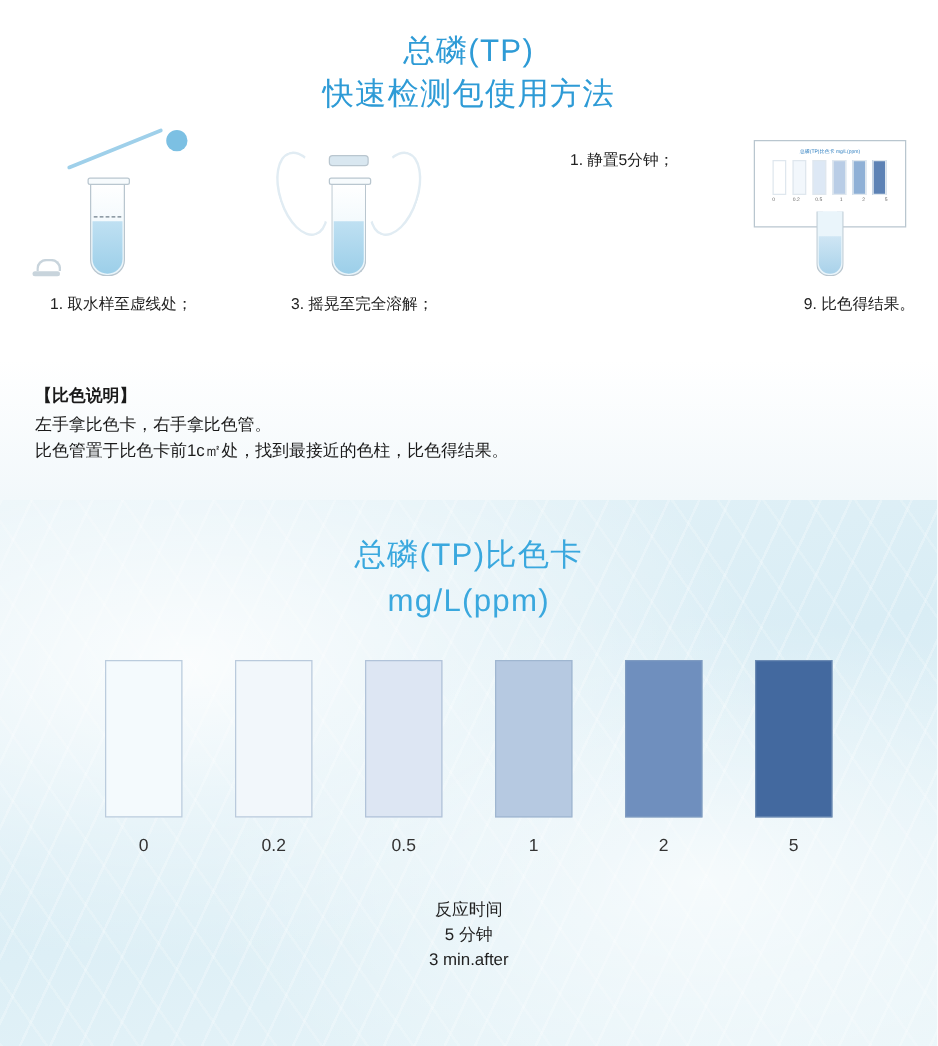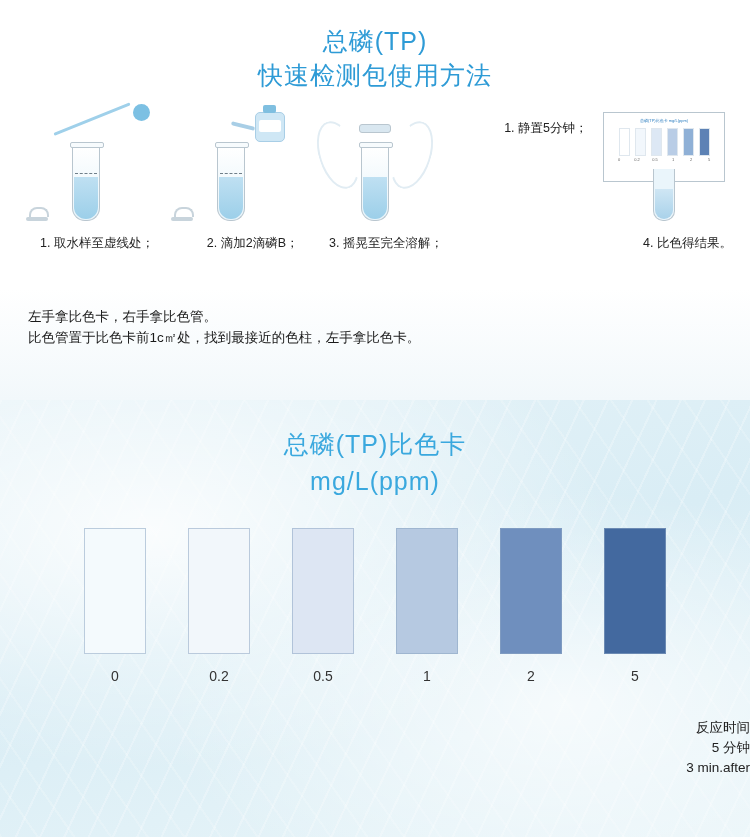--- a/index.html
+++ b/index.html
@@ -406,21 +406,21 @@
   }
   .swatch-label {
     margin-top: 14px;
     font-size: 14px;
     color: #333;
   }
 
   .reaction {
     position: relative;
     margin-top: 34px;
-    text-align: right;
+    text-align: center;
     font-size: 13.5px;
     color: #222;
     line-height: 20px;
   }
 </style>
 </head>
 <body>
 
 <div class="top-section">
 
@@ -441,38 +441,20 @@
         <div class="tube">
           <div class="tube-lip"></div>
           <div class="tube-dash"></div>
           <div class="tube-liquid"></div>
         </div>
         <div class="stand"></div>
       </div>
       <div class="step-label">1. 取水样至虚线处；</div>
     </div>
 
-    <div class="step">
-      <div class="step-art">
-        <div class="bottle">
-          <div class="bottle-body"></div>
-          <div class="bottle-label"></div>
-          <div class="bottle-cap"></div>
-          <div class="bottle-tip"></div>
-        </div>
-        <div class="drop"></div>
-        <div class="tube">
-          <div class="tube-lip"></div>
-          <div class="tube-dash"></div>
-          <div class="tube-liquid"></div>
-        </div>
-        <div class="stand"></div>
-      </div>
-      <div class="step-label">2. 滴加2滴磷B；</div>
-    </div>
 
     <div class="step">
       <div class="step-art">
         <div class="shake-arc left"></div>
         <div class="shake-arc right"></div>
         <div class="tube-cap"></div>
         <div class="tube">
           <div class="tube-lip"></div>
           <div class="tube-liquid"></div>
         </div>
@@ -503,28 +485,29 @@
             <span>0.5</span>
             <span>1</span>
             <span>2</span>
             <span>5</span>
           </div>
         </div>
         <div class="tube5">
           <div class="tube5-liquid"></div>
         </div>
       </div>
-      <div class="step-label">4. 比色得结果。</div>
+      <div class="step-label">9. 比色得结果。</div>
     </div>
 
   </div>
 
   <div class="notes">
+    <div class="notes-head">【比色说明】</div>
     <div>左手拿比色卡，右手拿比色管。</div>
-    <div>比色管置于比色卡前1c㎡处，找到最接近的色柱，左手拿比色卡。</div>
+    <div>比色管置于比色卡前1c㎡处，找到最接近的色柱，比色得结果。</div>
   </div>
 </div>
 
 <div class="bottom-section">
 
   <div class="card-title">
     <div>总磷(TP)比色卡</div>
     <div>mg/L(ppm)</div>
   </div>
 

